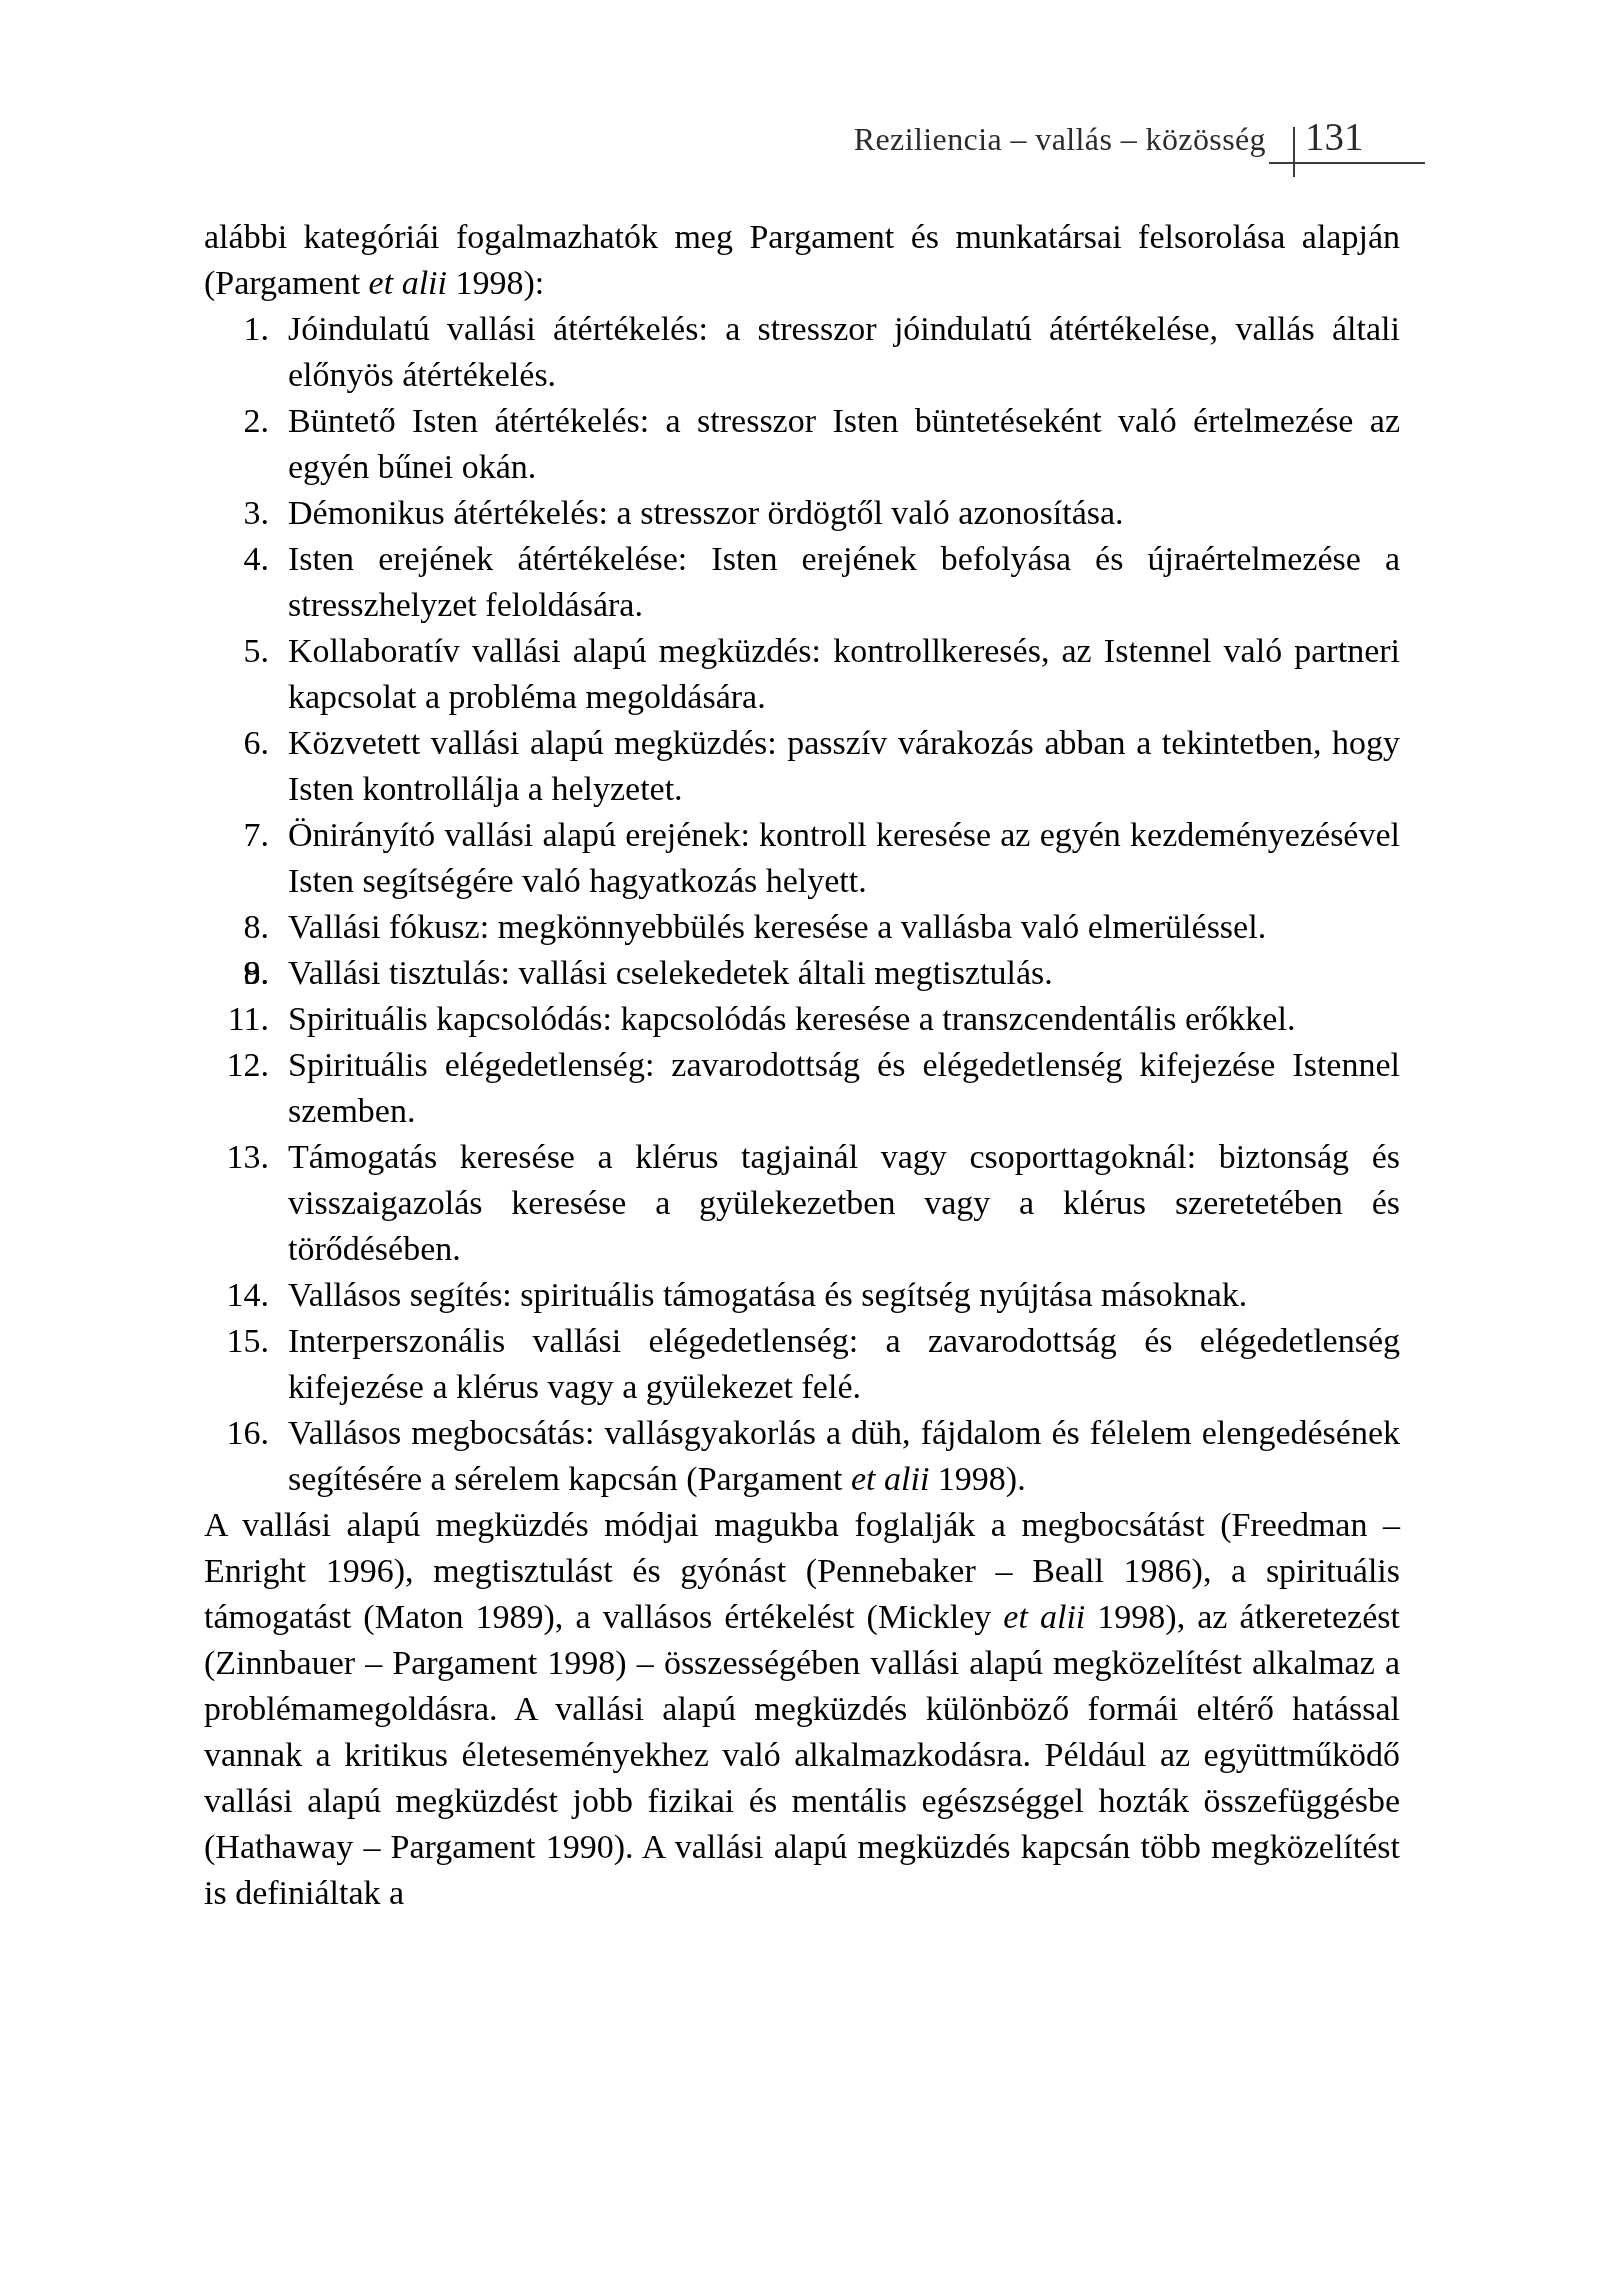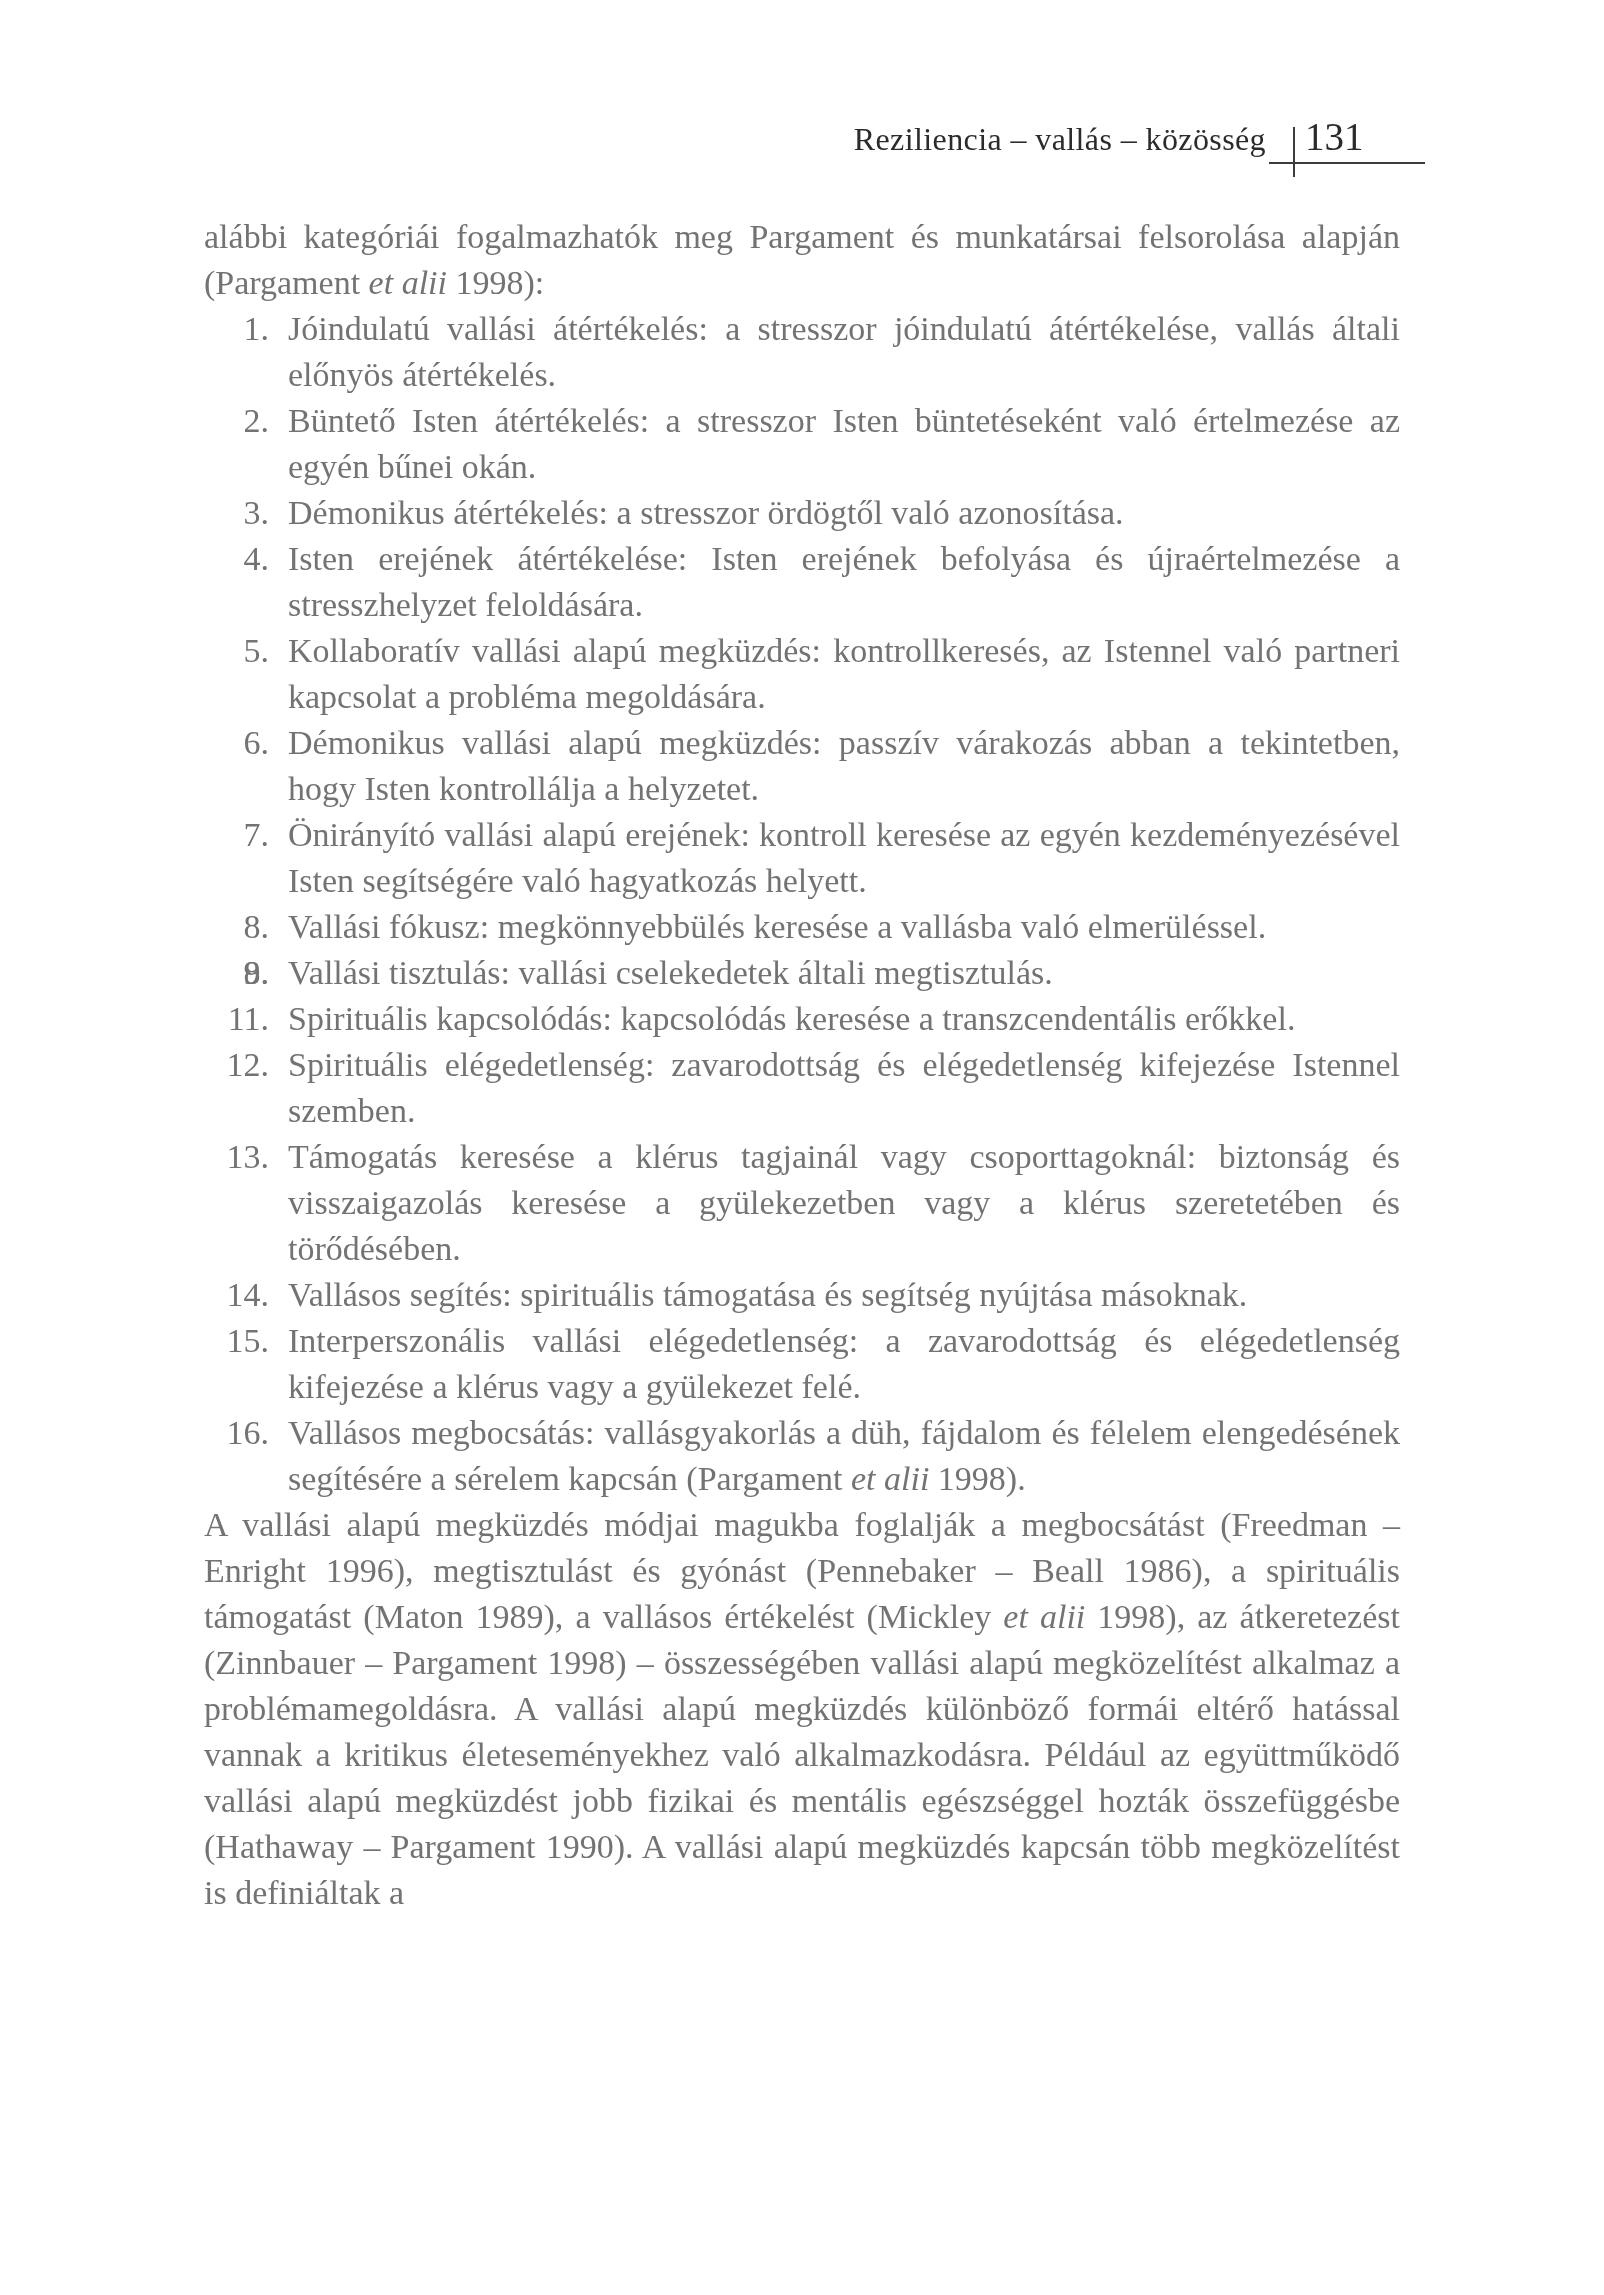--- a/index.html
+++ b/index.html
@@ -61,21 +61,21 @@
 
   
   .text-block {
     position: absolute;
     left: 204px;
     top: 214px;
     width: 1196px;
     font-size: 34px;
     line-height: 46px;
     text-align: justify;
-    color: #737373;
+    color: #000000;
   }
   .text-block p {
     margin: 0;
   }
   ol.coping-list {
     list-style: none;
     margin: 0;
     padding: 0;
   }
   ol.coping-list li {
@@ -129,21 +129,21 @@
           <span class="li-text"><span>Isten erejének átértékelése: Isten erejének befolyása és újraértelmezése a stresszhelyzet feloldására.</span></span>
         </li>
 
         <li>
           <span class="li-num">5.</span>
           <span class="li-text"><span>Kollaboratív vallási alapú megküzdés: kontrollkeresés, az Istennel való partneri kapcsolat a probléma megoldására.</span></span>
         </li>
 
         <li>
           <span class="li-num">6.</span>
-          <span class="li-text"><span>Démonikus vallási alapú megküzdés: passzív várakozás abban a tekintetben, hogy Isten kontrollálja a helyzetet.</span></span>
+          <span class="li-text"><span>Közvetett vallási alapú megküzdés: passzív várakozás abban a tekintetben, hogy Isten kontrollálja a helyzetet.</span></span>
         </li>
 
         <li>
           <span class="li-num">7.</span>
           <span class="li-text"><span>Önirányító vallási alapú erejének: kontroll keresése az egyén kezdeményezésével Isten segítségére való hagyatkozás helyett.</span></span>
         </li>
 
         <li>
           <span class="li-num">8.</span>
           <span class="li-text"><span>Vallási fókusz: megkönnyebbülés keresése a vallásba való elmerüléssel.</span></span>

